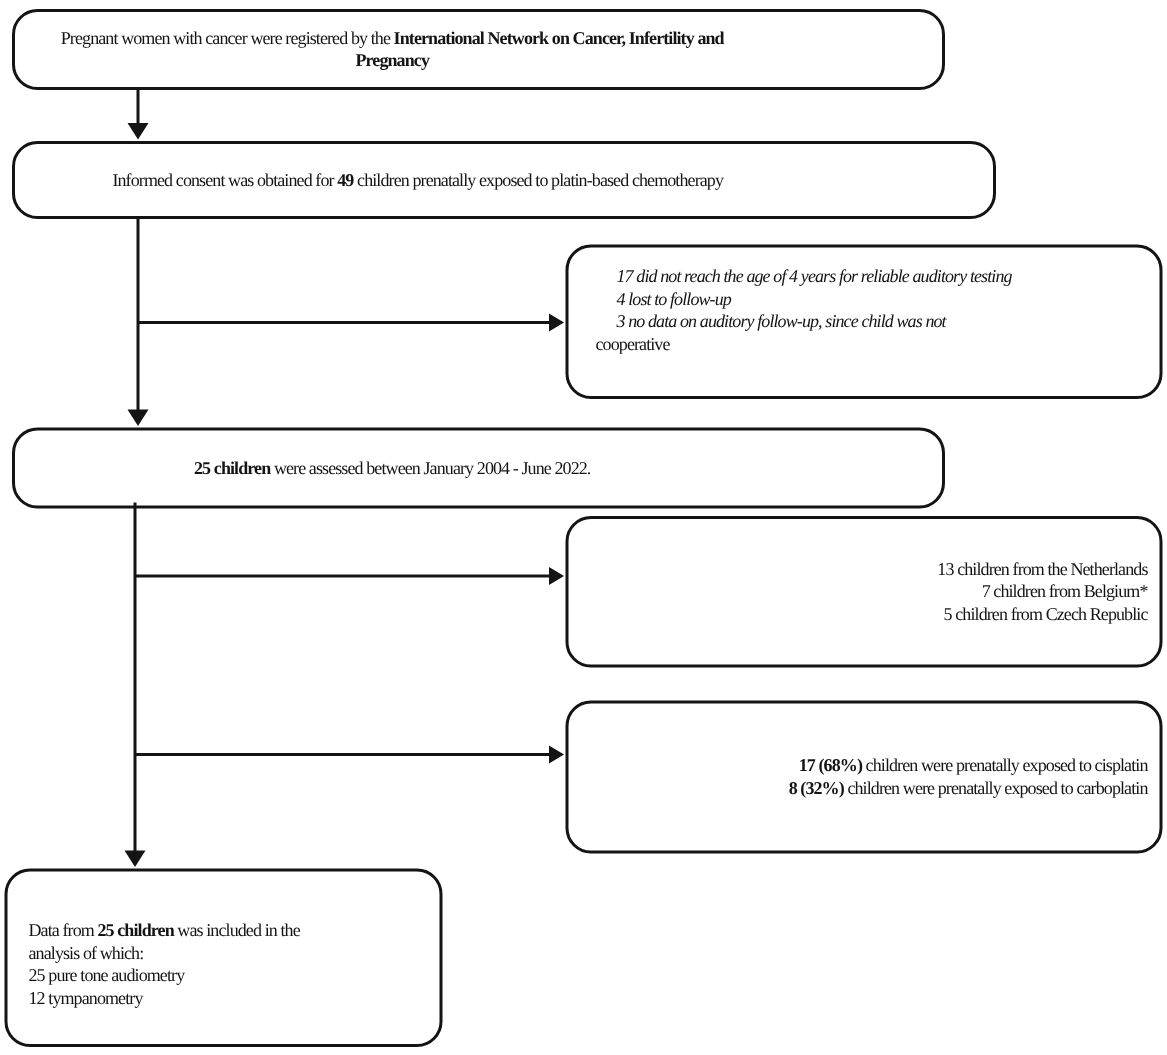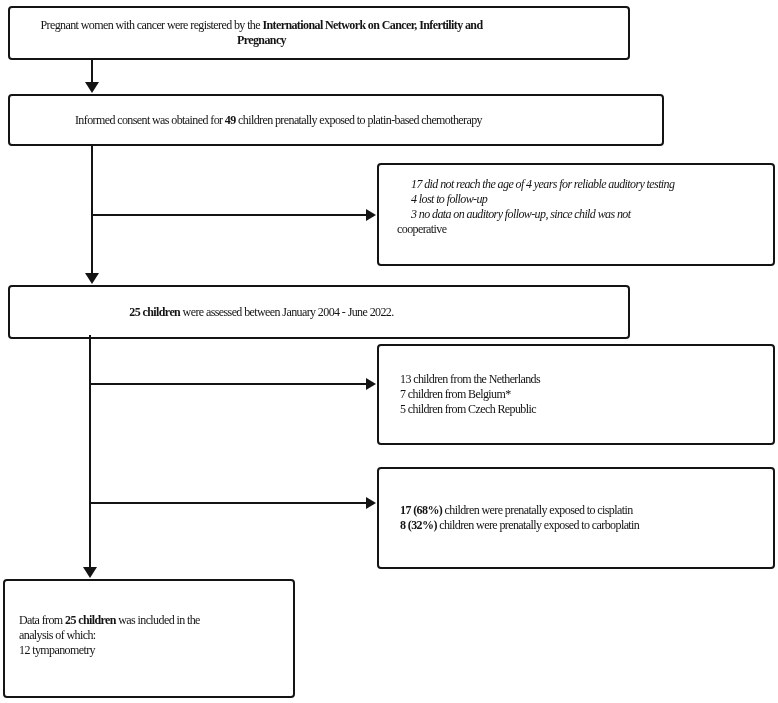--- a/index.html
+++ b/index.html
@@ -16,35 +16,36 @@
     font-family: "Liberation Serif", "DejaVu Serif", serif;
     font-size: 12px;
     line-height: 15px;
     letter-spacing: -0.05em;
     overflow: hidden;
   }
   .box {
     position: absolute;
     box-sizing: border-box;
     border: 2px solid var(--border, #141414);
-    border-radius: 4px;
+    border-radius: 17px;
     background: var(--background, #ffffff);
   }
   .box.center {
     display: flex;
     align-items: center;
     justify-content: center;
     text-align: center;
     padding-left: 10px;
     padding-right: 125px; 
   }
   .box.vcenter {
     display: flex;
     flex-direction: column;
     justify-content: center;
+    align-items: flex-end;
   }
   .line { white-space: nowrap; }
   .indent { padding-left: 14px; font-style: italic; }
   .txt { white-space: nowrap; }
   b { font-weight: bold; }
 
   #b1 { left: 8px;   top: 6px;   width: 622px; height: 54px; }
   #b2 { left: 8px;   top: 94px;  width: 656px; height: 52px; }
   #b3 { left: 377px; top: 163px; width: 398px; height: 103px; padding: 12px 8px 0 18px; }
   #b4 { left: 8px;   top: 285px; width: 622px; height: 54px; }
@@ -114,16 +115,17 @@
   </div>
 
   <div class="box vcenter" id="b6">
     <div class="line"><b>17 (68%)</b><span> children were prenatally exposed to cisplatin</span></div>
     <div class="line"><b>8 (32%)</b><span> children were prenatally exposed to carboplatin</span></div>
   </div>
 
   <div class="box" id="b7">
     <div class="line"><span>Data from </span><b>25 children</b><span> was included in the</span></div>
     <div class="line">analysis of which:</div>
+    <div class="line">25 pure tone audiometry</div>
     <div class="line">12 tympanometry</div>
   </div>
 
 </div>
 
 </body></html>

